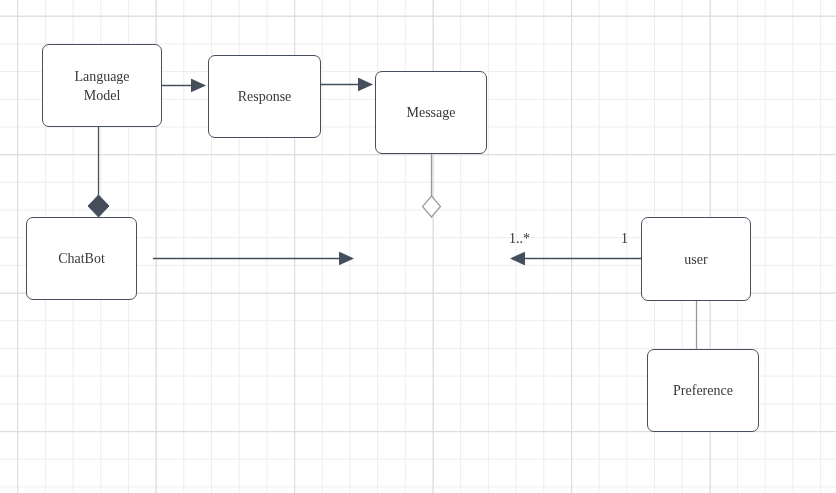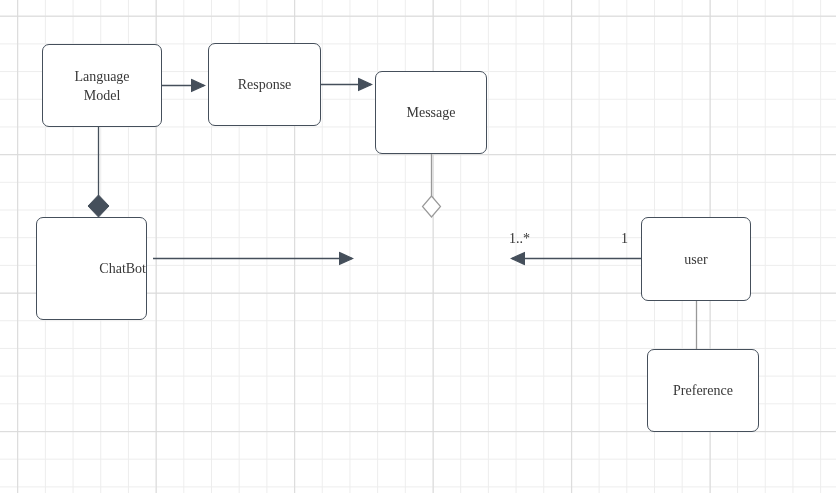--- a/index.html
+++ b/index.html
@@ -25,23 +25,23 @@
     border:1.6px solid #454f5b;
     border-radius:7px;
     display:flex;align-items:center;justify-content:center;
     text-align:center;
     color:#383838;
     font-size:14px;
     line-height:19px;
     cursor:default;
   }
   .node-lm   {left:42px; top:44px;  width:120px;height:83px;}
-  .node-resp {left:208px;top:43px;  width:113px;height:83px;}
+  .node-resp {left:208px;top:55px;  width:113px;height:83px;}
   .node-msg  {left:375px;top:43px;  width:112px;height:83px;margin-top:28px;}
-  .node-cb   {left:36px; top:217px; width:111px;height:103px;justify-content:flex-end;}
+  .node-cb   {left:26px; top:217px; width:111px;height:83px;}
   .node-us   {left:356px;top:216px; width:152px;height:84px;}
   .node-user {left:641px;top:217px; width:110px;height:84px;}
   .node-pref {left:647px;top:349px; width:112px;height:83px;text-align:center;}
   .node-lm .node-label{max-width:82px;}
   .edge-label{
     position:absolute;
     color:#333333;
     font-size:14px;
     line-height:16px;
     white-space:nowrap;

